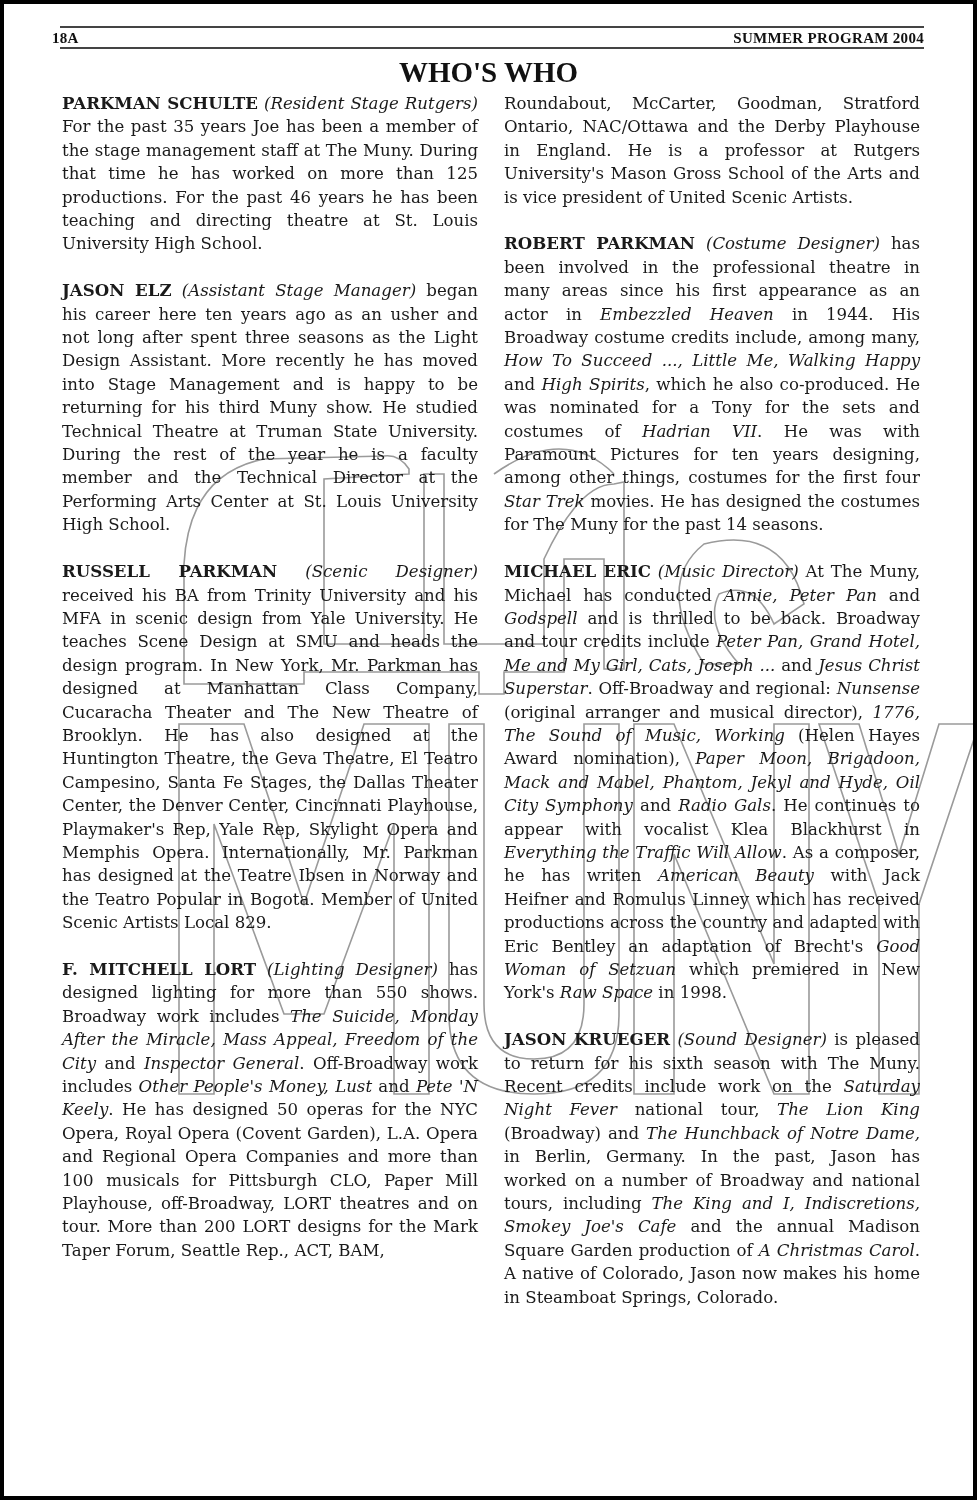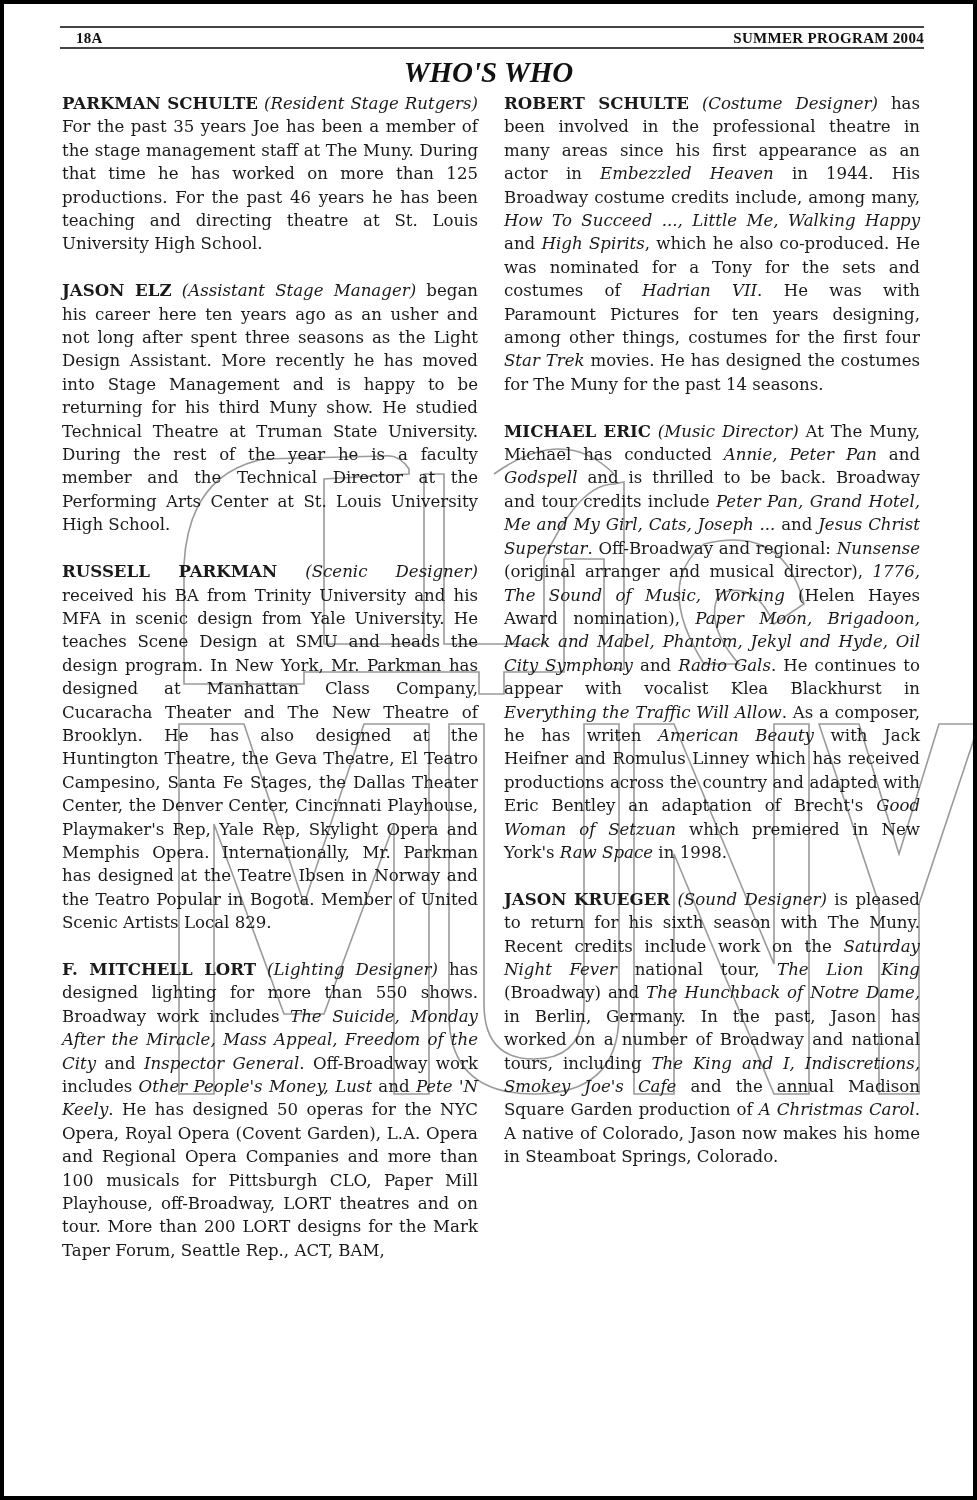--- a/index.html
+++ b/index.html
@@ -8,25 +8,25 @@
     position: absolute; left: 4px; top: 4px; width: 969px; height: 1492px;
     background: #fff; overflow: hidden;
   }
   .rule { position: absolute; left: 56px; width: 864px; height: 2px; background: #444; }
   .rule.top { top: 22px; }
   .rule.bottom { top: 43px; }
   .header-left, .header-right {
     position: absolute; top: 26px; font-family: "Liberation Serif", serif;
     font-size: 15px; font-weight: bold; color: #111; letter-spacing: 0.3px;
   }
-  .header-left { left: 72px; }
+  .header-left { left: 48px; }
   .header-right { right: 49px; margin-left: 44px; }
   .title {
     position: absolute; top: 52px; left: 0; width: 969px; text-align: center;
-    font-family: "Liberation Serif", serif; font-weight: bold; font-size: 29px; color: #111; font-style: italic;
+    font-family: "Liberation Serif", serif; font-weight: bold; font-size: 29px; color: #111;
   }
   .watermark { position: absolute; left: 0; top: 0; width: 969px; height: 1492px; pointer-events: none; }
   .col {
     position: absolute; top: 88px; width: 416px;
     font-family: "DejaVu Serif", serif; font-size: 16.6px; line-height: 23.4px;
     color: #1a1a1a; text-align: justify;
   }
   .col.left { left: 58px; }
   .col.right { left: 500px; }
   .para { margin-bottom: 23.4px; }
@@ -71,22 +71,23 @@
       <span class="name">RUSSELL PARKMAN</span>
       <span class="role">(Scenic Designer)</span><span><span> received his BA from Trinity University and his MFA in scenic design from Yale University. He teaches Scene Design at SMU and heads the design program. In New York, Mr. Parkman has designed at Manhattan Class Company, Cucaracha Theater and The New Theatre of Brooklyn. He has also designed at the Huntington Theatre, the Geva Theatre, El Teatro Campesino, Santa Fe Stages, the Dallas Theater Center, the Denver Center, Cincinnati Playhouse, Playmaker's Rep, Yale Rep, Skylight Opera and Memphis Opera. Internationally, Mr. Parkman has designed at the Teatre Ibsen in Norway and the Teatro Popular in Bogota. Member of United Scenic Artists Local 829.</span></span>
     </p>
     <p class="para">
       <span class="name">F. MITCHELL LORT</span>
       <span class="role">(Lighting Designer)</span><span><span> has designed lighting for more than 550 shows. Broadway work includes </span><span class="it">The Suicide, Monday After the Miracle, Mass Appeal, Freedom of the City</span><span> and </span><span class="it">Inspector General</span><span>. Off-Broadway work includes </span><span class="it">Other People's Money, Lust</span><span> and </span><span class="it">Pete 'N Keely</span><span>. He has designed 50 operas for the NYC Opera, Royal Opera (Covent Garden), L.A. Opera and Regional Opera Companies and more than 100 musicals for Pittsburgh CLO, Paper Mill Playhouse, off-Broadway, LORT theatres and on tour. More than 200 LORT designs for the Mark Taper Forum, Seattle Rep., ACT, BAM,</span></span>
     </p>
   </div>
 
   <div class="col right">
+    <p class="para"><span>Roundabout, McCarter, Goodman, Stratford Ontario, NAC/Ottawa and the Derby Playhouse in England. He is a professor at Rutgers University's Mason Gross School of the Arts and is vice president of United Scenic Artists.</span></p>
     <p class="para">
-      <span class="name">ROBERT SCHULTE</span>
+      <span class="name">ROBERT PARKMAN</span>
       <span class="role">(Costume Designer)</span><span><span> has been involved in the professional theatre in many areas since his first appearance as an actor in </span><span class="it">Embezzled Heaven</span><span> in 1944. His Broadway costume credits include, among many, </span><span class="it">How To Succeed ..., Little Me, Walking Happy</span><span> and </span><span class="it">High Spirits</span><span>, which he also co-produced. He was nominated for a Tony for the sets and costumes of </span><span class="it">Hadrian VII</span><span>. He was with Paramount Pictures for ten years designing, among other things, costumes for the first four </span><span class="it">Star Trek</span><span> movies. He has designed the costumes for The Muny for the past 14 seasons.</span></span>
     </p>
     <p class="para">
       <span class="name">MICHAEL ERIC</span>
       <span class="role">(Music Director)</span><span><span> At The Muny, Michael has conducted </span><span class="it">Annie, Peter Pan</span><span> and </span><span class="it">Godspell</span><span> and is thrilled to be back. Broadway and tour credits include </span><span class="it">Peter Pan, Grand Hotel, Me and My Girl, Cats, Joseph ...</span><span> and </span><span class="it">Jesus Christ Superstar</span><span>. Off-Broadway and regional: </span><span class="it">Nunsense</span><span> (original arranger and musical director), </span><span class="it">1776, The Sound of Music, Working</span><span> (Helen Hayes Award nomination), </span><span class="it">Paper Moon, Brigadoon, Mack and Mabel, Phantom, Jekyl and Hyde, Oil City Symphony</span><span> and </span><span class="it">Radio Gals</span><span>. He continues to appear with vocalist Klea Blackhurst in </span><span class="it">Everything the Traffic Will Allow</span><span>. As a composer, he has writen </span><span class="it">American Beauty</span><span> with Jack Heifner and Romulus Linney which has received productions across the country and adapted with Eric Bentley an adaptation of Brecht's </span><span class="it">Good Woman of Setzuan</span><span> which premiered in New York's </span><span class="it">Raw Space</span><span> in 1998.</span></span>
     </p>
     <p class="para">
       <span class="name">JASON KRUEGER</span>
       <span class="role">(Sound Designer)</span><span><span> is pleased to return for his sixth season with The Muny. Recent credits include work on the </span><span class="it">Saturday Night Fever</span><span> national tour, </span><span class="it">The Lion King</span><span> (Broadway) and </span><span class="it">The Hunchback of Notre Dame,</span><span> in Berlin, Germany. In the past, Jason has worked on a number of Broadway and national tours, including </span><span class="it">The King and I, Indiscretions, Smokey Joe's Cafe</span><span> and the annual Madison Square Garden production of </span><span class="it">A Christmas Carol</span><span>. A native of Colorado, Jason now makes his home in Steamboat Springs, Colorado.</span></span>
     </p>

